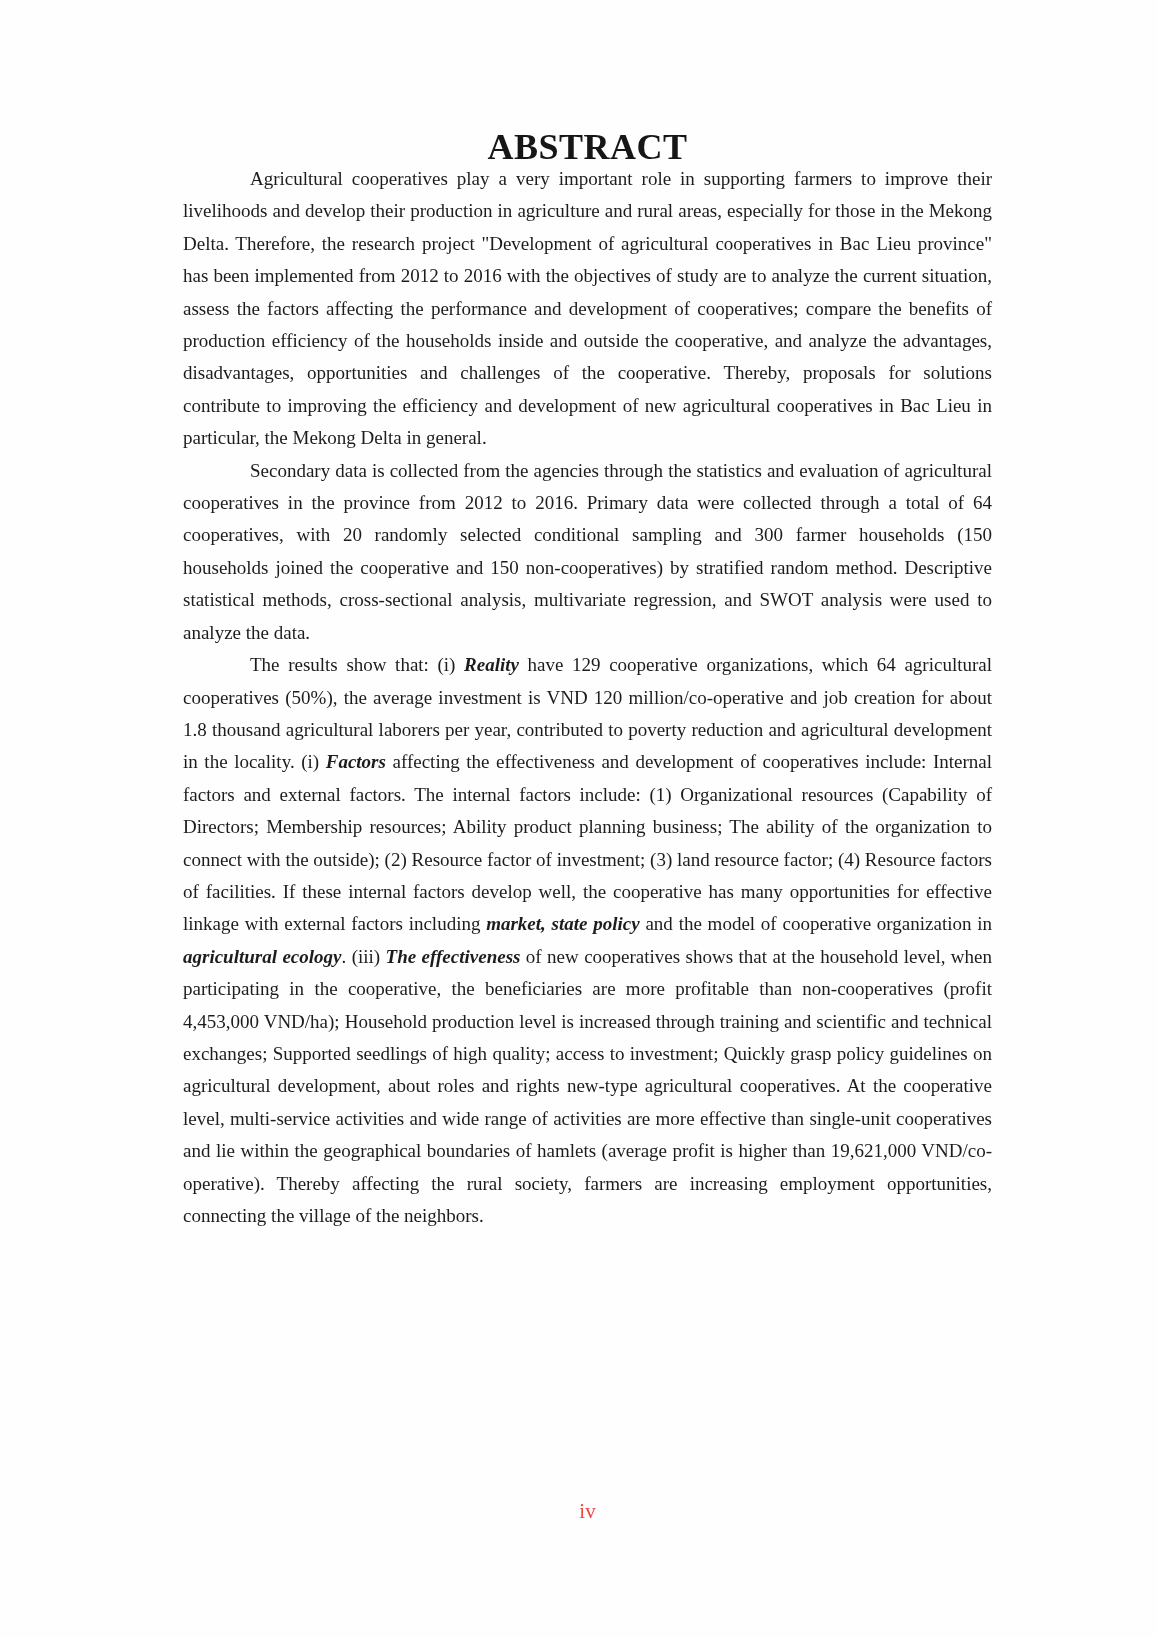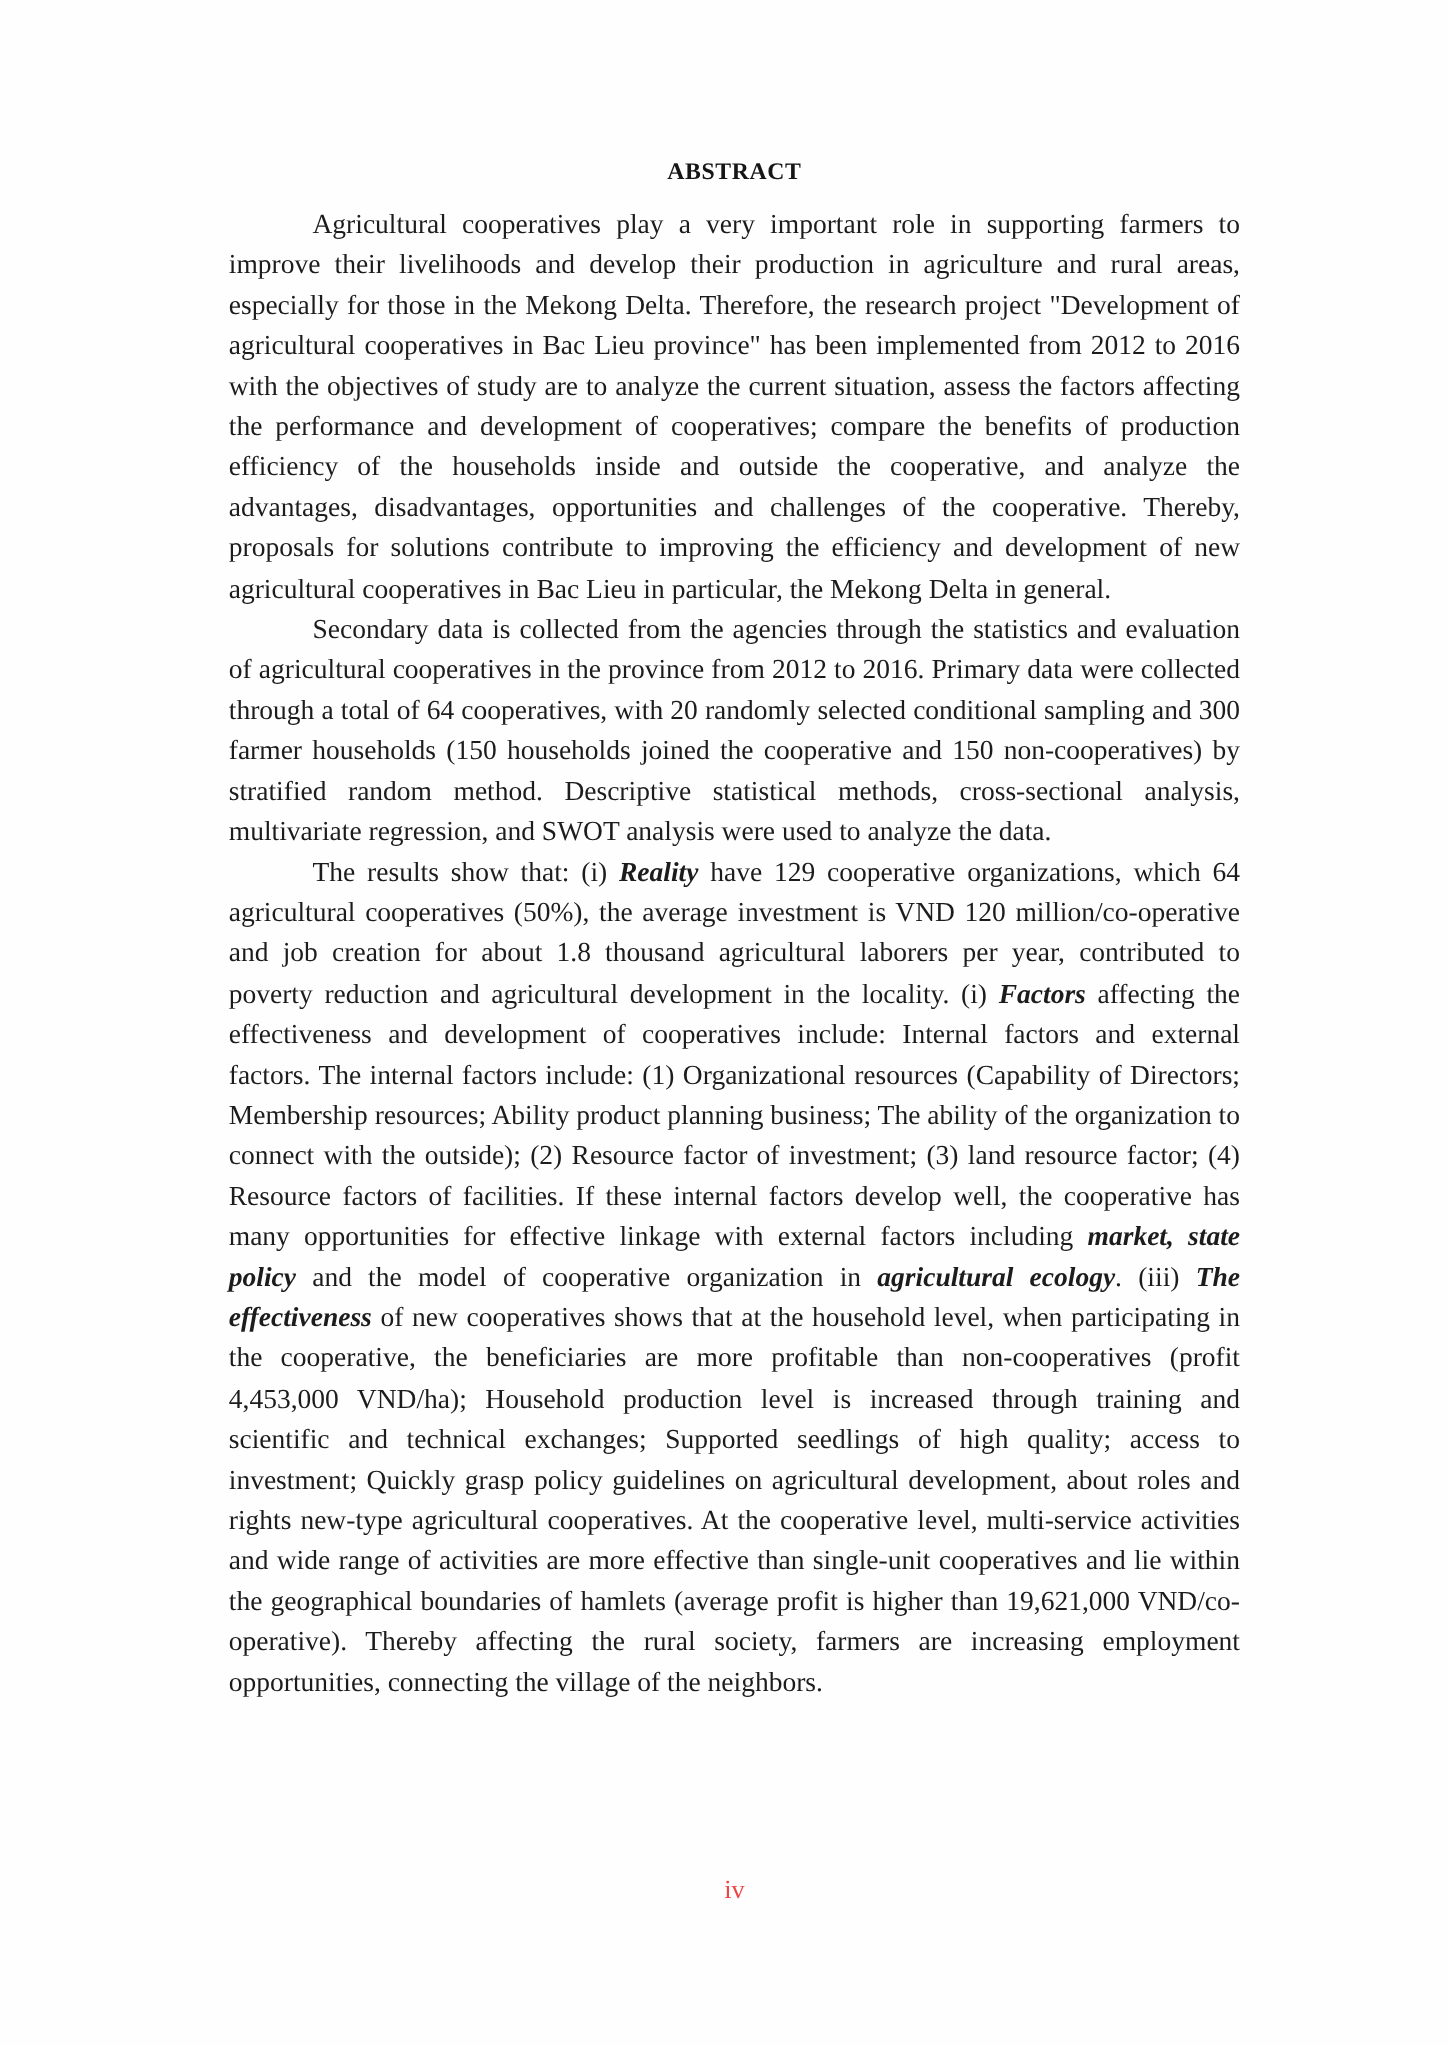--- a/index.html
+++ b/index.html
@@ -17,32 +17,32 @@
     overflow: hidden;
     margin: 0 auto;
   }
   .title {
     position: absolute;
     top: 128px;
     left: 183px;
     width: 809px;
     margin: 0;
     text-align: center;
-    font-size: 19px;
+    font-size: 36px;
     font-weight: bold;
     line-height: 1.1;
     letter-spacing: 0.5px;
     color: #161616;
   }
   .abstract-body {
     position: absolute;
     top: 163px;
     left: 183px;
     width: 809px;
-    font-size: 22px;
+    font-size: 19px;
     line-height: 32.4px;
     text-align: justify;
     text-justify: inter-word;
   }
   .para {
     margin: 0;
     padding: 0;
     text-indent: 67px;
   }
   .para em {

